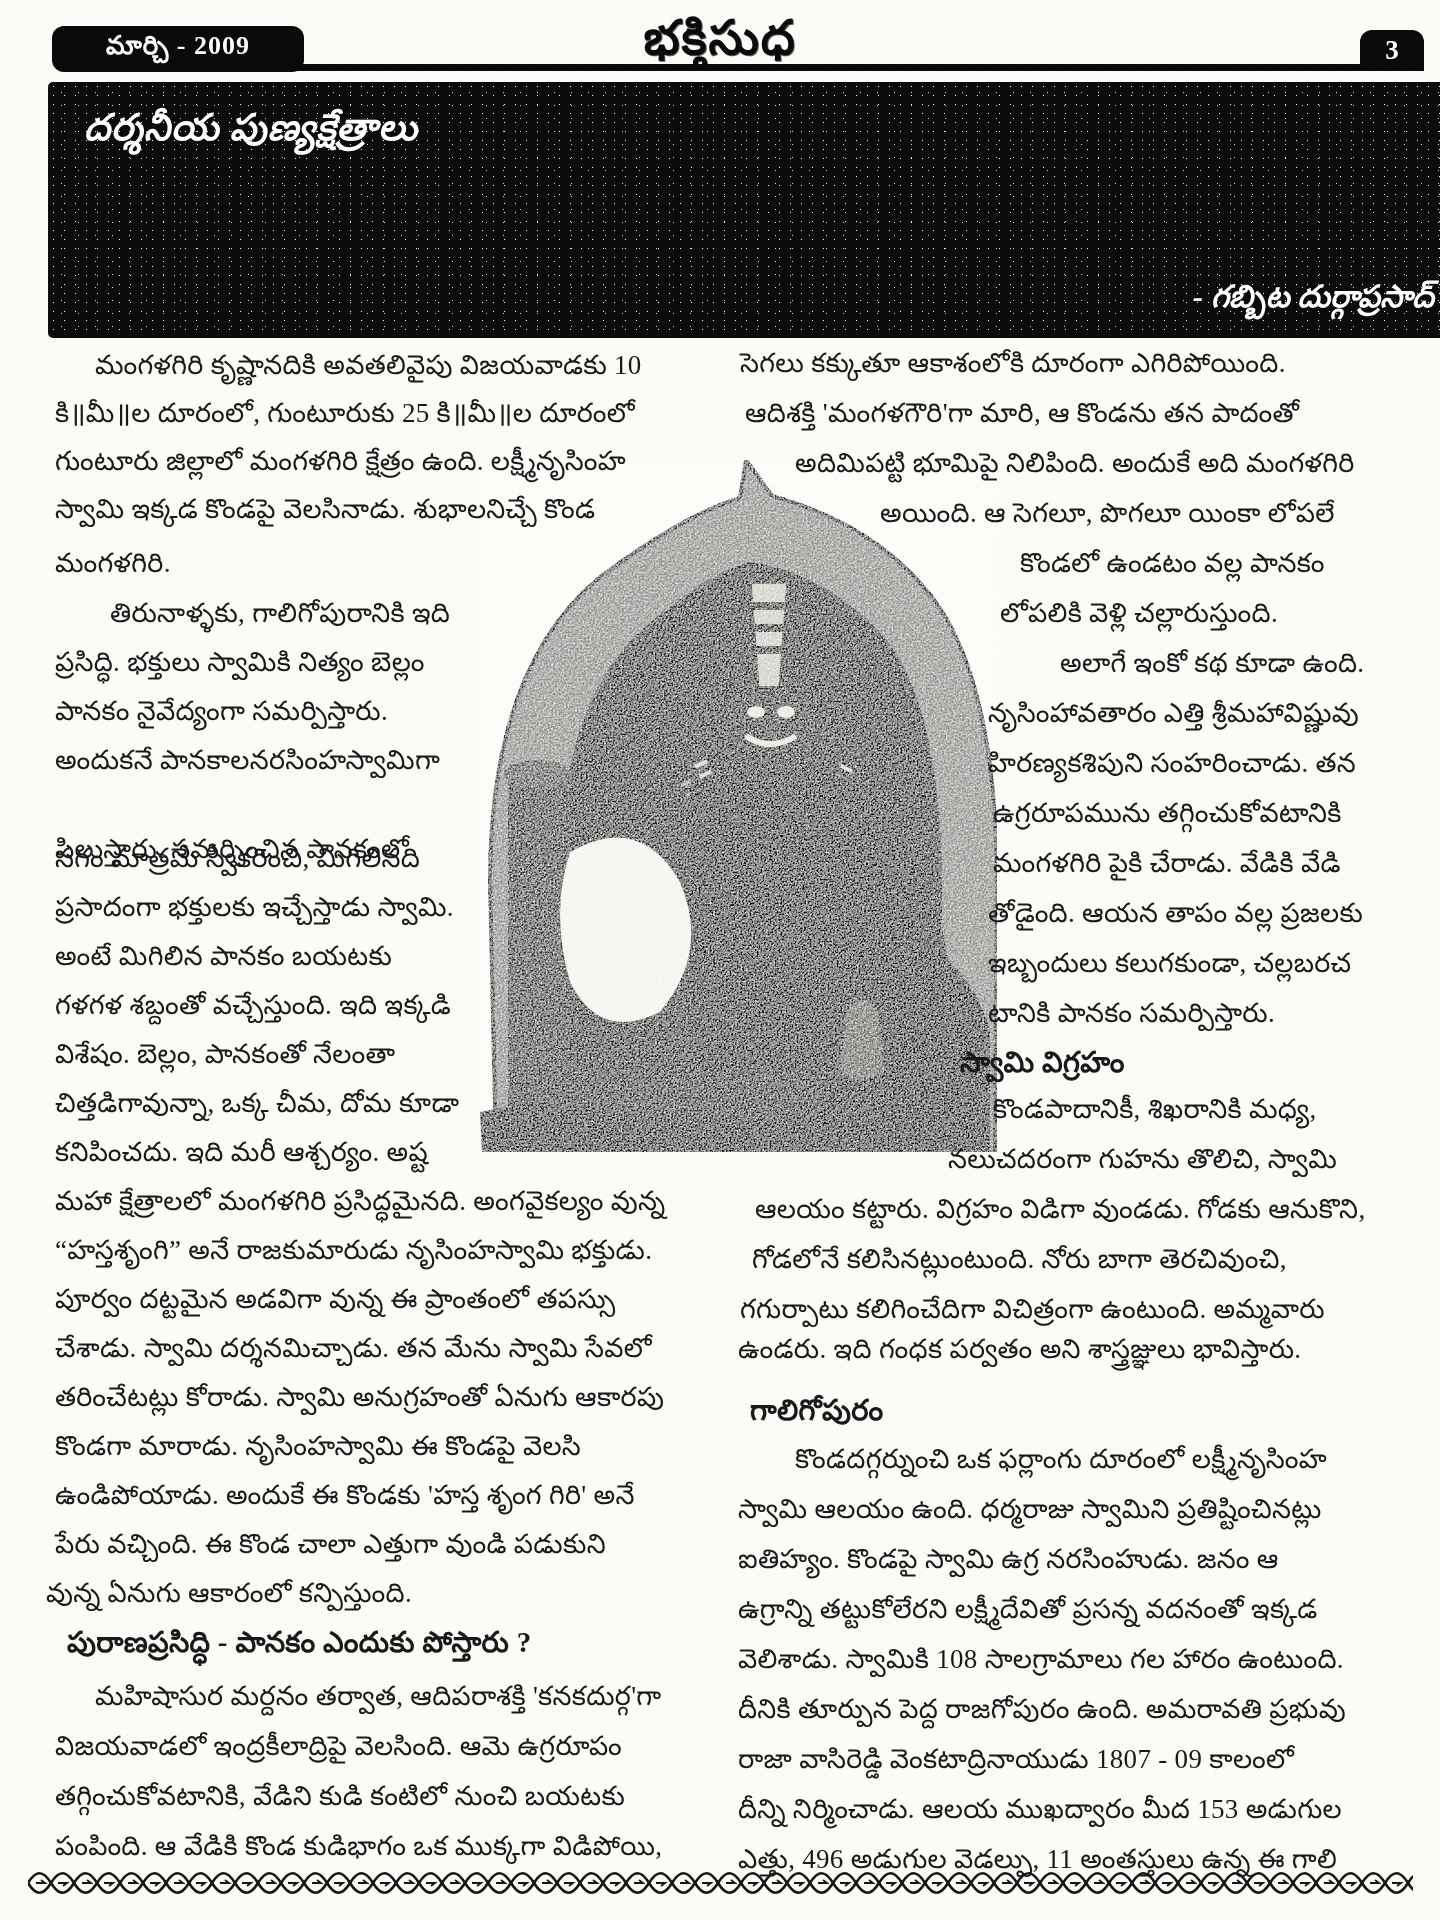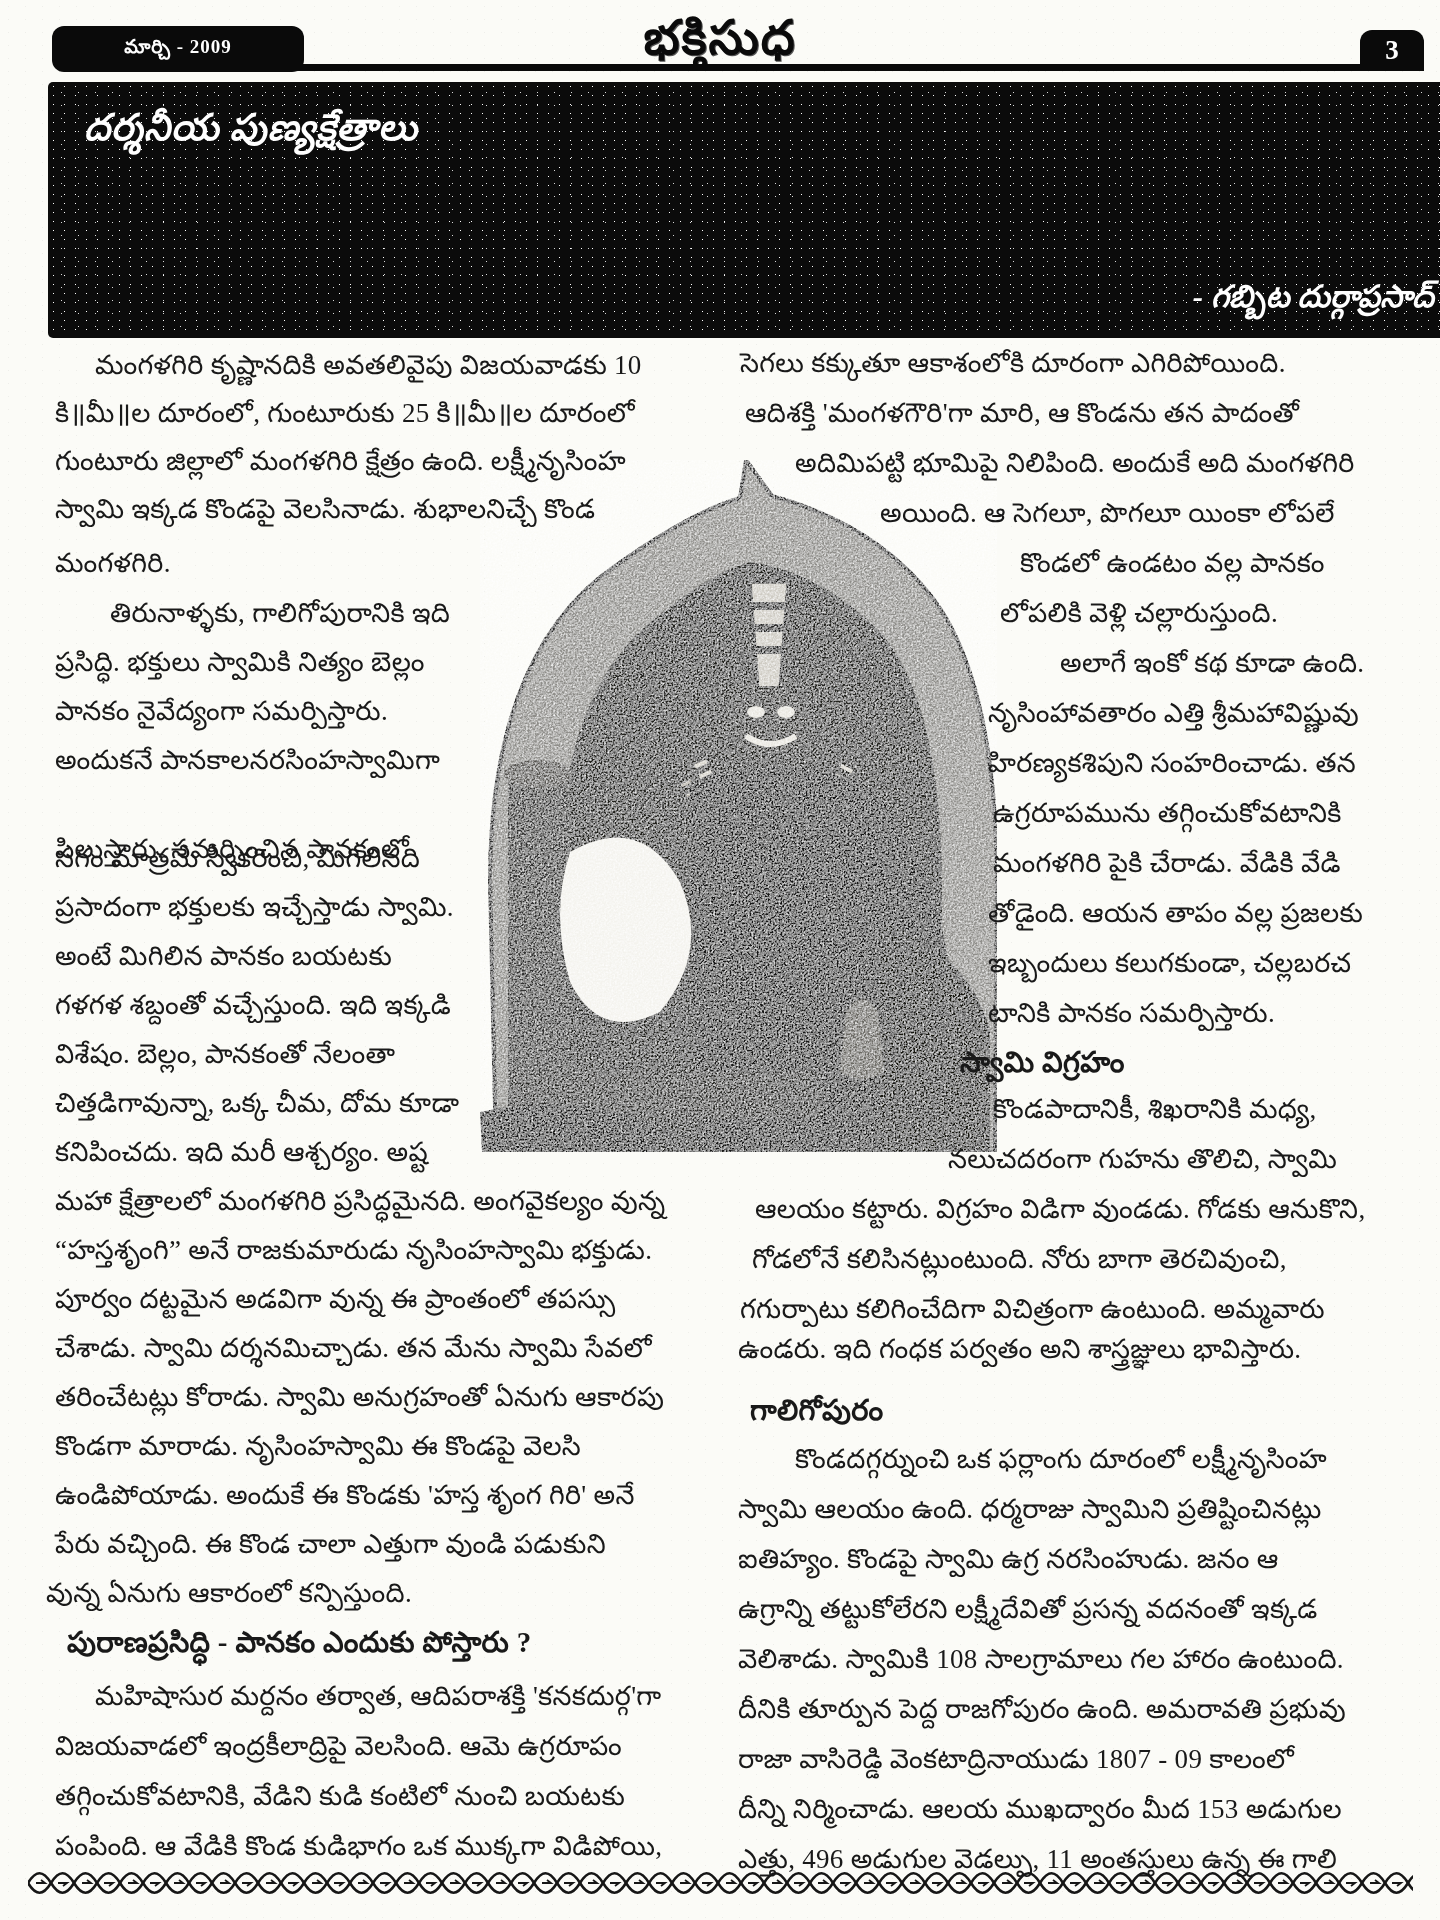--- a/index.html
+++ b/index.html
@@ -5,21 +5,21 @@
   html,body{margin:0;padding:0;}
   body{background:#e8e8e4;}
   .page{position:relative;width:1440px;height:1920px;margin:0 auto;overflow:hidden;
         background:#fbfbf7;
         background-image:radial-gradient(rgba(0,0,0,0.05) 0.6px, transparent 0.8px);
         background-size:17px 13px;
         font-family:"Liberation Serif","DejaVu Serif",serif;color:#141414;}
   
   .issue-badge{position:absolute;left:52px;top:26px;width:252px;height:46px;
         background:#0a0a0a;border-radius:12px;color:#fff;display:flex;align-items:center;
-        justify-content:center;font-size:19px;font-weight:bold;letter-spacing:1px;}
+        justify-content:center;font-size:26px;font-weight:bold;letter-spacing:1px;}
   .mag-title{position:absolute;left:0;top:10px;width:100%;text-align:center;
         font-size:48px;font-weight:bold;letter-spacing:2px;color:#0a0a0a;
         text-shadow:1px 1px 0 #555;}
   .page-num{position:absolute;left:1360px;top:30px;width:64px;height:41px;
         background:#0a0a0a;border-radius:12px 12px 0 0;color:#fff;display:flex;
         align-items:center;justify-content:center;font-size:27px;font-weight:bold;}
   .head-rule{position:absolute;left:60px;top:64px;width:1300px;height:7px;background:#0a0a0a;}
   
   .banner{position:absolute;left:48px;top:82px;width:1377px;height:256px;background:#0b0b0b;
         background-image:radial-gradient(#ffffff 0.7px, transparent 0.9px),

